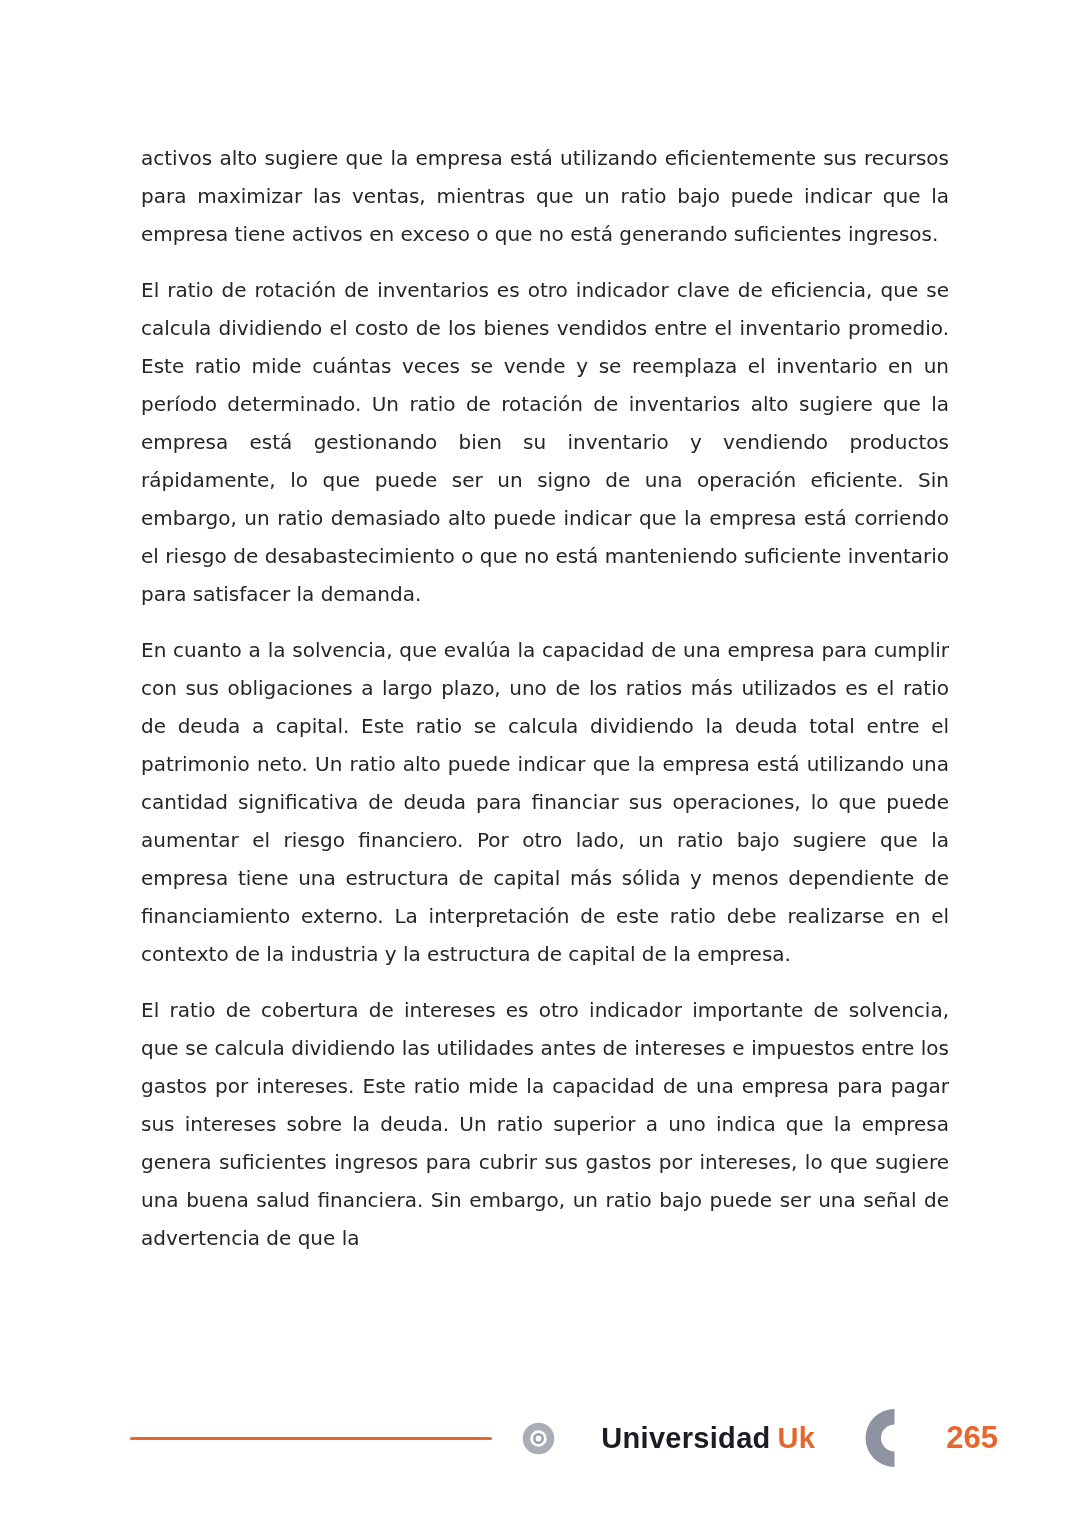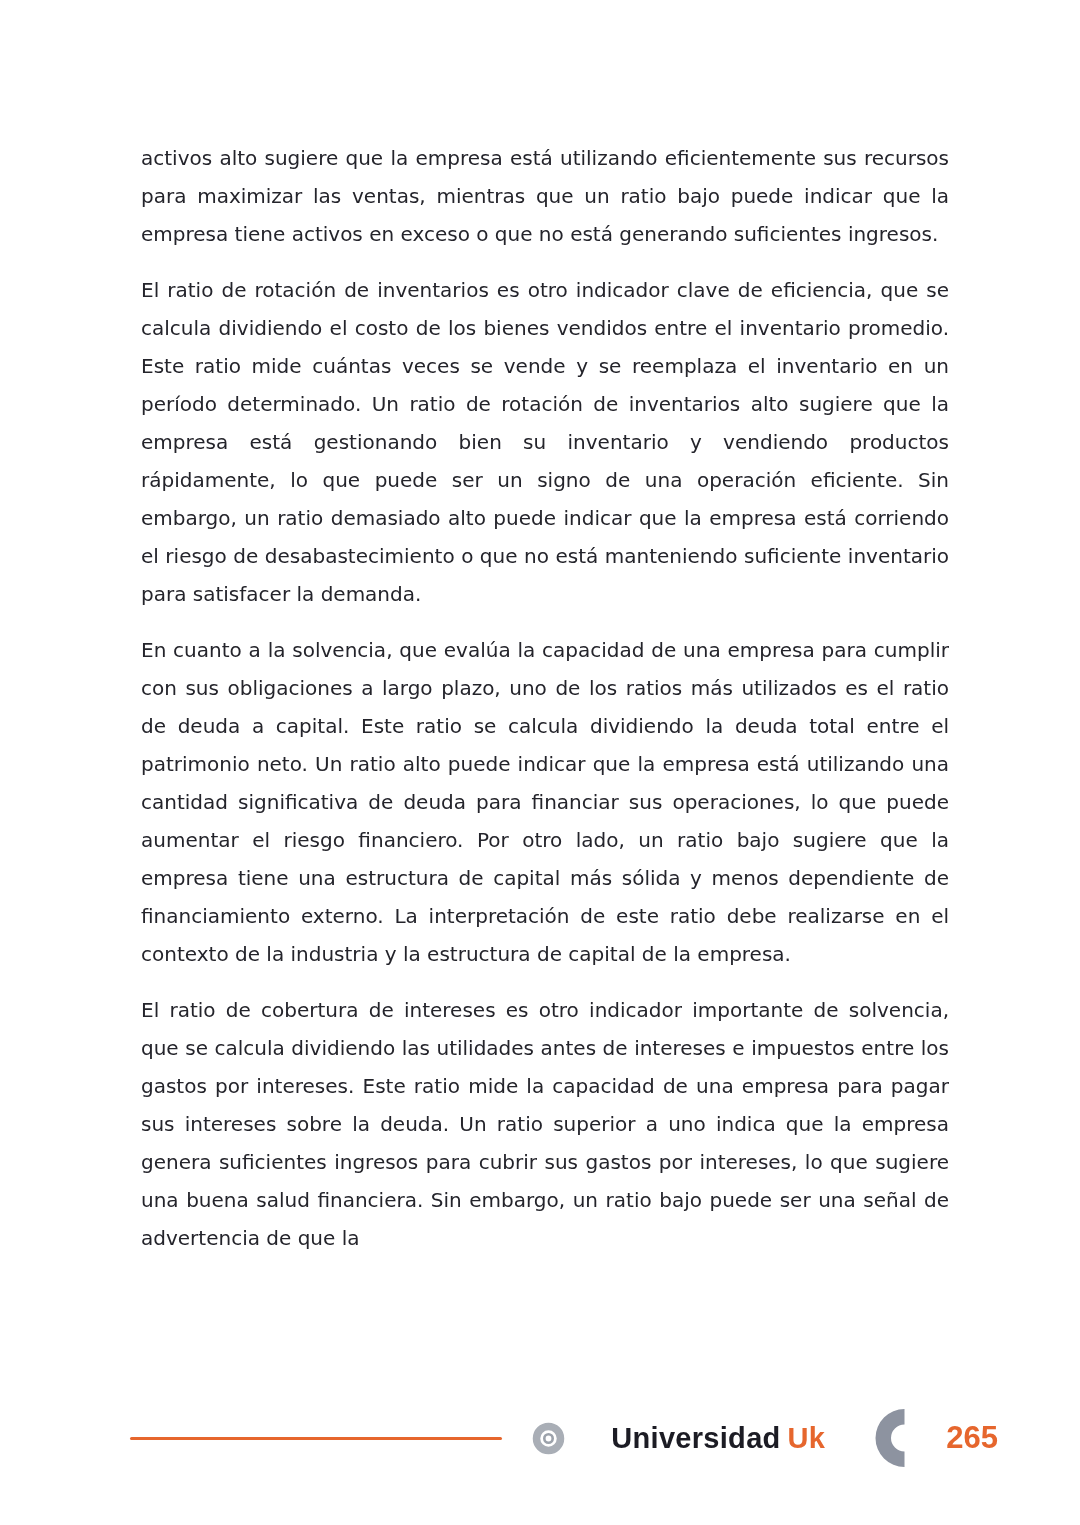--- a/index.html
+++ b/index.html
@@ -65,21 +65,21 @@
   }
   .crescent-wrap {
     margin-left: 18px;
     width: 30px;
     height: 58px;
     flex: 0 0 auto;
     display: flex;
     align-items: center;
   }
   .pagenum {
-    margin-left: 9px;
+    margin-left: 19px;
     font-family: "Liberation Sans", sans-serif;
     font-weight: 700;
     font-size: 31px;
     color: #E6662D;
     flex: 0 0 auto;
   }
 </style>
 </head>
 <body>
 

